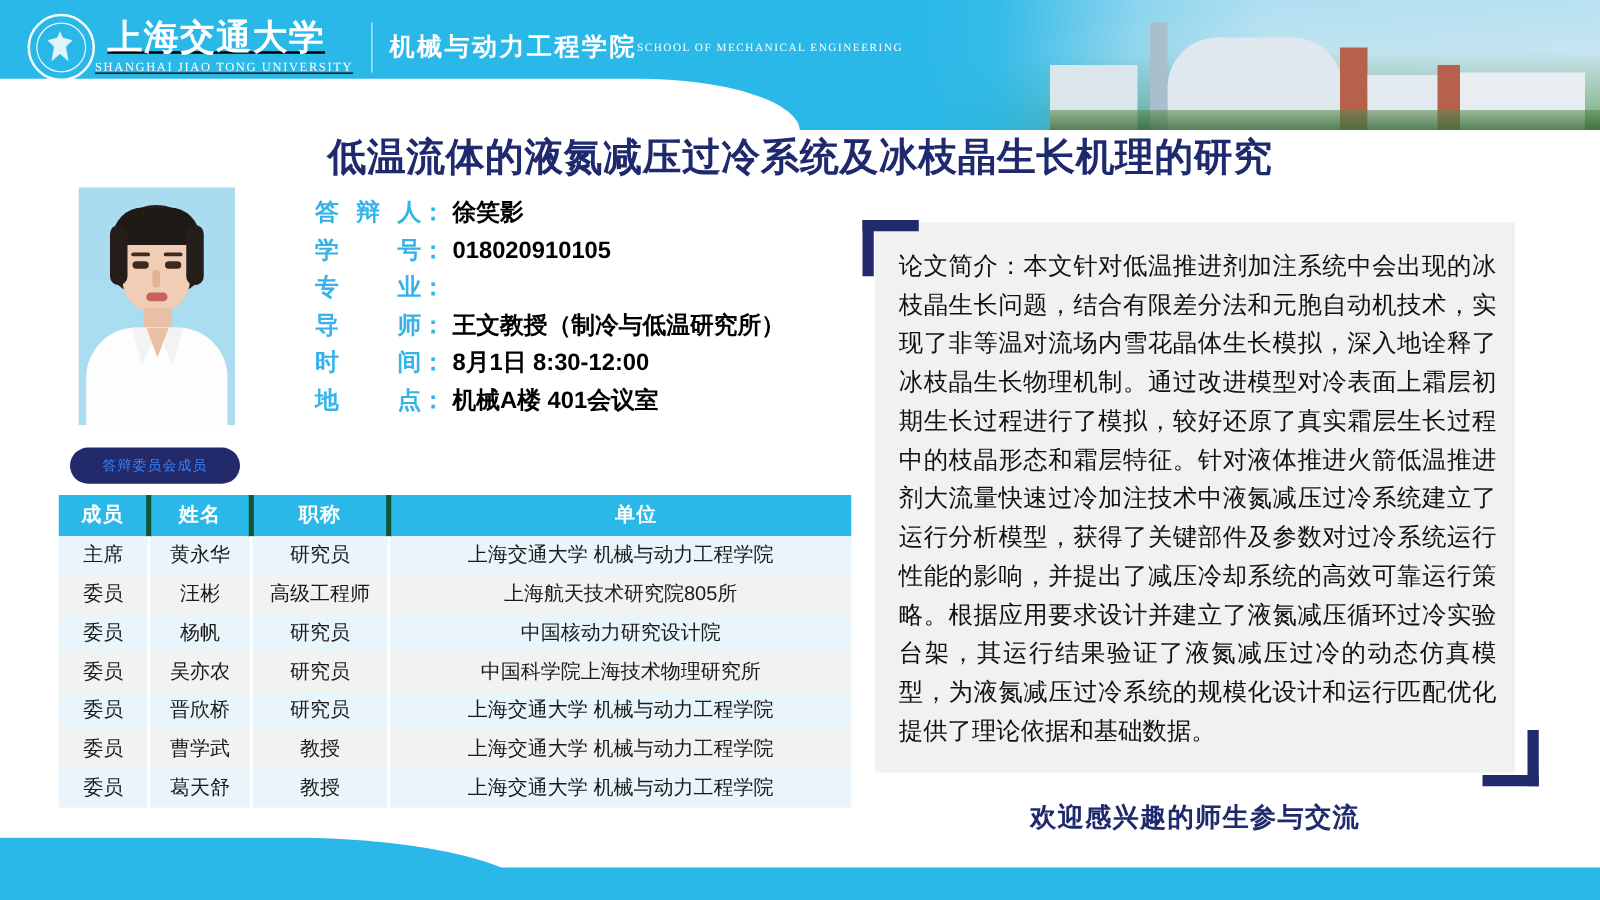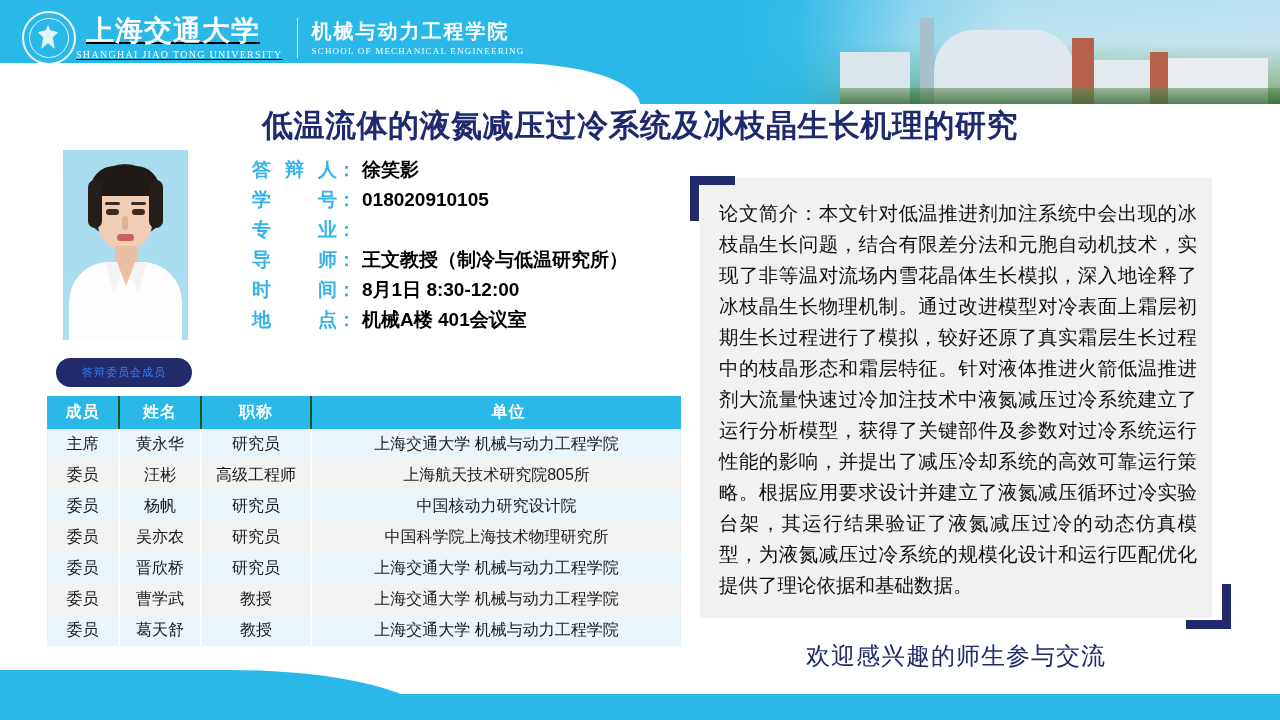--- a/index.html
+++ b/index.html
@@ -53,21 +53,21 @@
   .logo-cn{
     color:#ffffff;font-family:"Liberation Serif","DejaVu Serif",serif;
     font-size:28px;font-weight:700;letter-spacing:1px;line-height:1;margin-left:10px;
   }
   .logo-en{
     color:#ffffff;font-family:"Liberation Serif","DejaVu Serif",serif;
     font-size:10px;letter-spacing:1.3px;line-height:1;margin-top:5px;white-space:nowrap;
   }
   .logo-left{display:flex;flex-direction:column;justify-content:center;text-decoration:underline;}
   .logo-div{width:1px;height:40px;background:rgba(255,255,255,0.75);margin:0 14px;}
-  .logo-right{display:flex;flex-direction:column;justify-content:center;}
+  .logo-right{display:flex;flex-direction:row;justify-content:center;}
   .logo-cn2{color:#ffffff;font-size:20px;font-weight:700;letter-spacing:2px;line-height:1;}
   .logo-en2{color:#ffffff;font-family:"Liberation Serif","DejaVu Serif",serif;
     font-size:9px;letter-spacing:1.2px;line-height:1;margin-top:6px;white-space:nowrap;}
 
   
   .title{
     position:absolute;left:0;top:105px;width:1280px;text-align:center;
     color:#1f2a6e;font-size:31px;font-weight:700;letter-spacing:0.5px;
     white-space:nowrap;
   }
@@ -115,21 +115,21 @@
     background:#232a6b;color:#3b82f6;
     font-size:11px;font-weight:400;letter-spacing:1px;
     padding:7px 26px;border-radius:16px;
   }
   .table{
     position:absolute;left:47px;top:396px;width:634px;
     border-collapse:collapse;table-layout:fixed;
   }
   .table th{
     background:#29b8e8;color:#ffffff;font-size:16px;font-weight:700;
-    padding:6px 0;text-align:center;border-right:2px solid #14532d;letter-spacing:1px;
+    padding:6px 0;text-align:center;border-right:4px solid #14532d;letter-spacing:1px;
   }
   .table th:last-child{border-right:none;padding-left:24px;}
   .table td{
     font-size:16px;color:#1a1a1a;text-align:center;padding:5px 0;
     border-right:2px solid #ffffff;
   }
   .table td:last-child{border-right:none;}
   .table tr.odd td{background:#e9f4fb;}
   .table tr.even td{background:#f2f2f0;}
   .c1{width:72px;} .c2{width:82px;} .c3{width:110px;} .c4{width:370px;}
@@ -142,21 +142,21 @@
   .brk{position:absolute;width:36px;height:36px;}
   .brk-tl{left:690px;top:176px;border-left:9px solid #232a6b;border-top:9px solid #232a6b;}
   .brk-br{left:1186px;top:584px;border-right:9px solid #232a6b;border-bottom:9px solid #232a6b;}
   .abstract-text{
     position:absolute;left:719px;top:198px;width:478px;
     font-size:19.5px;line-height:31px;color:#111111;text-align:justify;
     font-family:"Liberation Serif","DejaVu Serif",serif;
   }
   .welcome{
     position:absolute;left:700px;top:640px;width:512px;text-align:center;
-    color:#1f2a6e;font-size:24px;font-weight:400;letter-spacing:1px;
+    color:#1f2a6e;font-size:21px;font-weight:700;letter-spacing:1px;
   }
 
   
   .footer{position:absolute;left:0;bottom:0;width:1280px;height:50px;overflow:hidden;}
   .footer-band{
     position:absolute;left:0;bottom:0;width:1280px;height:26px;background:#29b8e8;
   }
   .footer-left{
     position:absolute;left:0;bottom:0;width:430px;height:50px;background:#29b8e8;
     border-top-right-radius:200px 50px;

